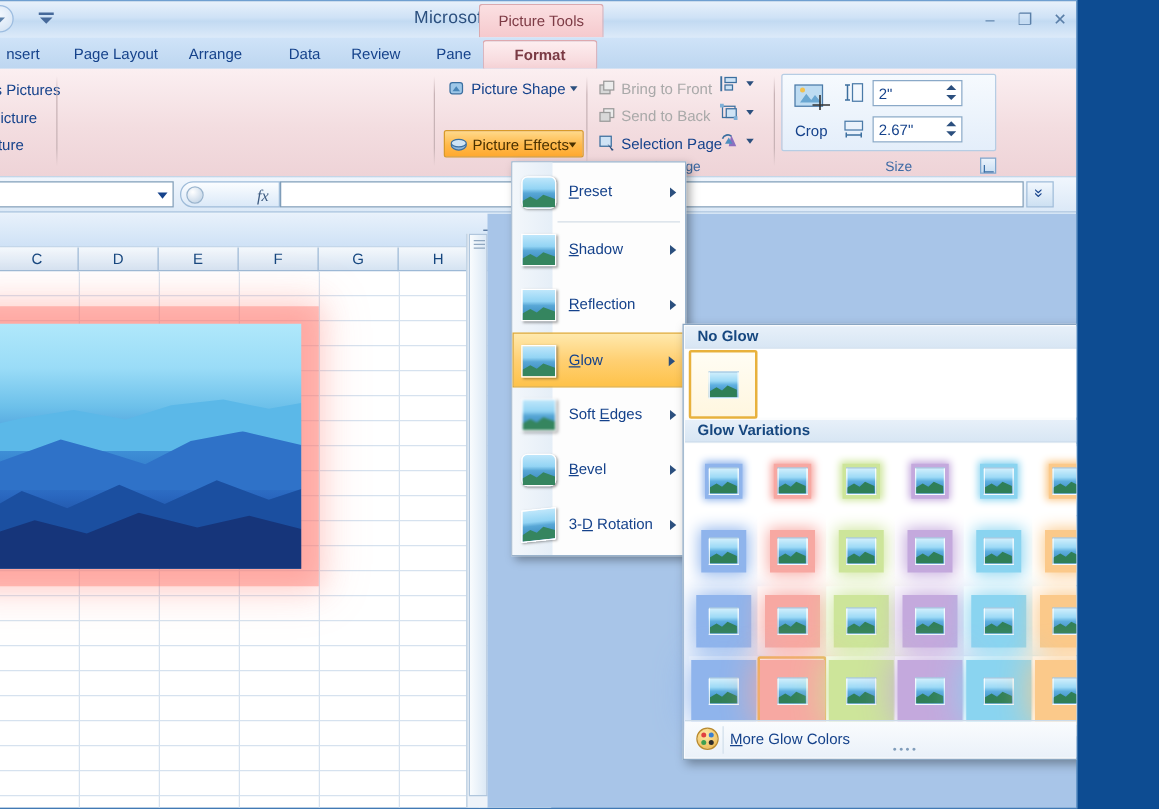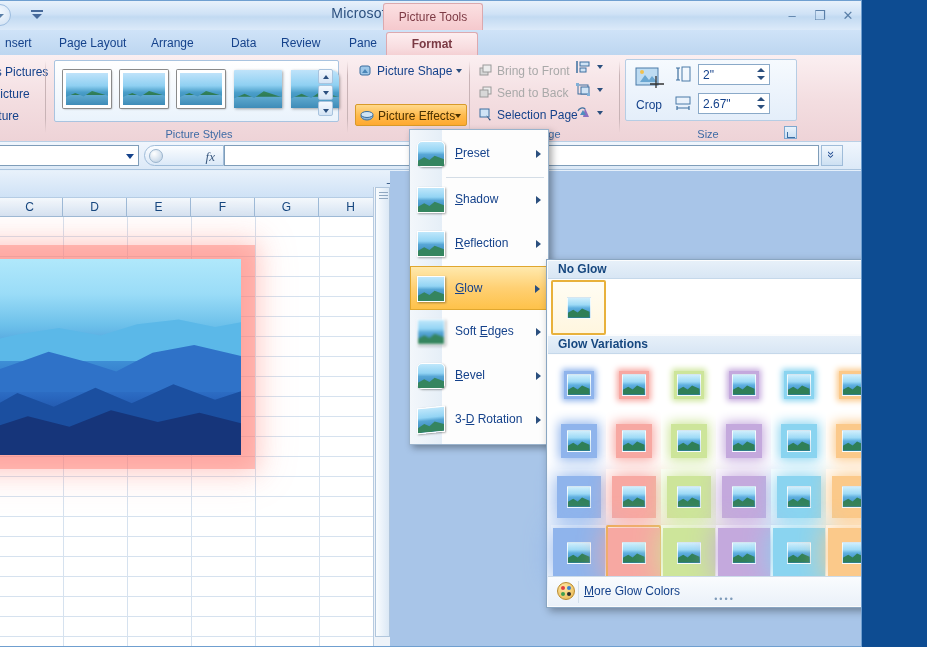--- a/index.html
+++ b/index.html
@@ -445,51 +445,20 @@
   <div id="ribbon">
 
     <div class="rgroup" id="grp-adjust">
       <div class="adjbtn" style="top:7px">Compress Pictures</div>
       <div class="adjbtn" style="top:29px">Change Picture</div>
       <div class="adjbtn" style="top:51px">Reset Picture</div>
       <div class="rgroup-label" style="left:38px;width:120px;text-align:left">st</div>
     </div>
     <div class="rgroup-sep" style="left:104px"></div>
 
-    <div class="rgroup" id="grp-styles">
-      <div id="styles-box">
-        <div class="thumb frame" style="left:8px">
-            <div class="mt"></div>
-          </div>
-        <div class="thumb frame" style="left:65px">
-            <div class="mt"></div>
-          </div>
-        <div class="thumb frame" style="left:122px">
-            <div class="mt"></div>
-          </div>
-        <div class="thumb plain" style="left:179px">
-            <div class="mt"></div>
-          </div>
-        <div class="thumb plain" style="left:236px;border-radius:0 8px 0 0">
-            <div class="mt"></div>
-          </div>
-        <div class="scrollcol">
-          <div class="sbtn" style="top:0">
-              <i style="border-bottom:4px solid #2b4f7e"></i>
-            </div>
-          <div class="sbtn" style="top:16px">
-              <i style="border-top:4px solid #2b4f7e"></i>
-            </div>
-          <div class="sbtn" style="top:32px">
-              <i style="border-top:4px solid #2b4f7e;top:7px"></i>
-            </div>
-        </div>
-      </div>
-      <div class="rgroup-label">Picture Styles</div>
-    </div>
     <div class="rgroup-sep" style="left:406px"></div>
 
     <div class="rgroup" id="grp-effects">
       <div class="effbtn" style="top:5px">
         <span class="effico">
           <svg width="16" height="16" viewBox="0 0 16 16">
               <rect x="2" y="3" width="10" height="9" rx="2" fill="#9ec7e8" stroke="#3b6fa0"></rect>
               <path d="M4 10l3-4 3 4z" fill="#4a86b8"></path>
             </svg>
         </span>
@@ -600,21 +569,21 @@
             </svg>
         </div>
         <div class="spin" style="left:72px;top:33px">
           <input type="text" value="2.67&quot;" style="">
           <span class="spinar">
             <i style="top:1px;border-bottom:4px solid #2b4f7e"></i>
             <i style="top:9px;border-top:4px solid #2b4f7e"></i>
           </span>
         </div>
       </div>
-      <div class="rgroup-label" style="left:1px;width:172px">Size</div>
+      <div class="rgroup-label" style="left:12px;width:172px">Size</div>
       <div class="dlg-launcher" style="right:9px;bottom:3px"></div>
     </div>
   </div>
 
   <div id="formulabar">
     <div id="namebox">
 
       <span class="dd"></span>
     </div>
     <div id="fx-zone">

